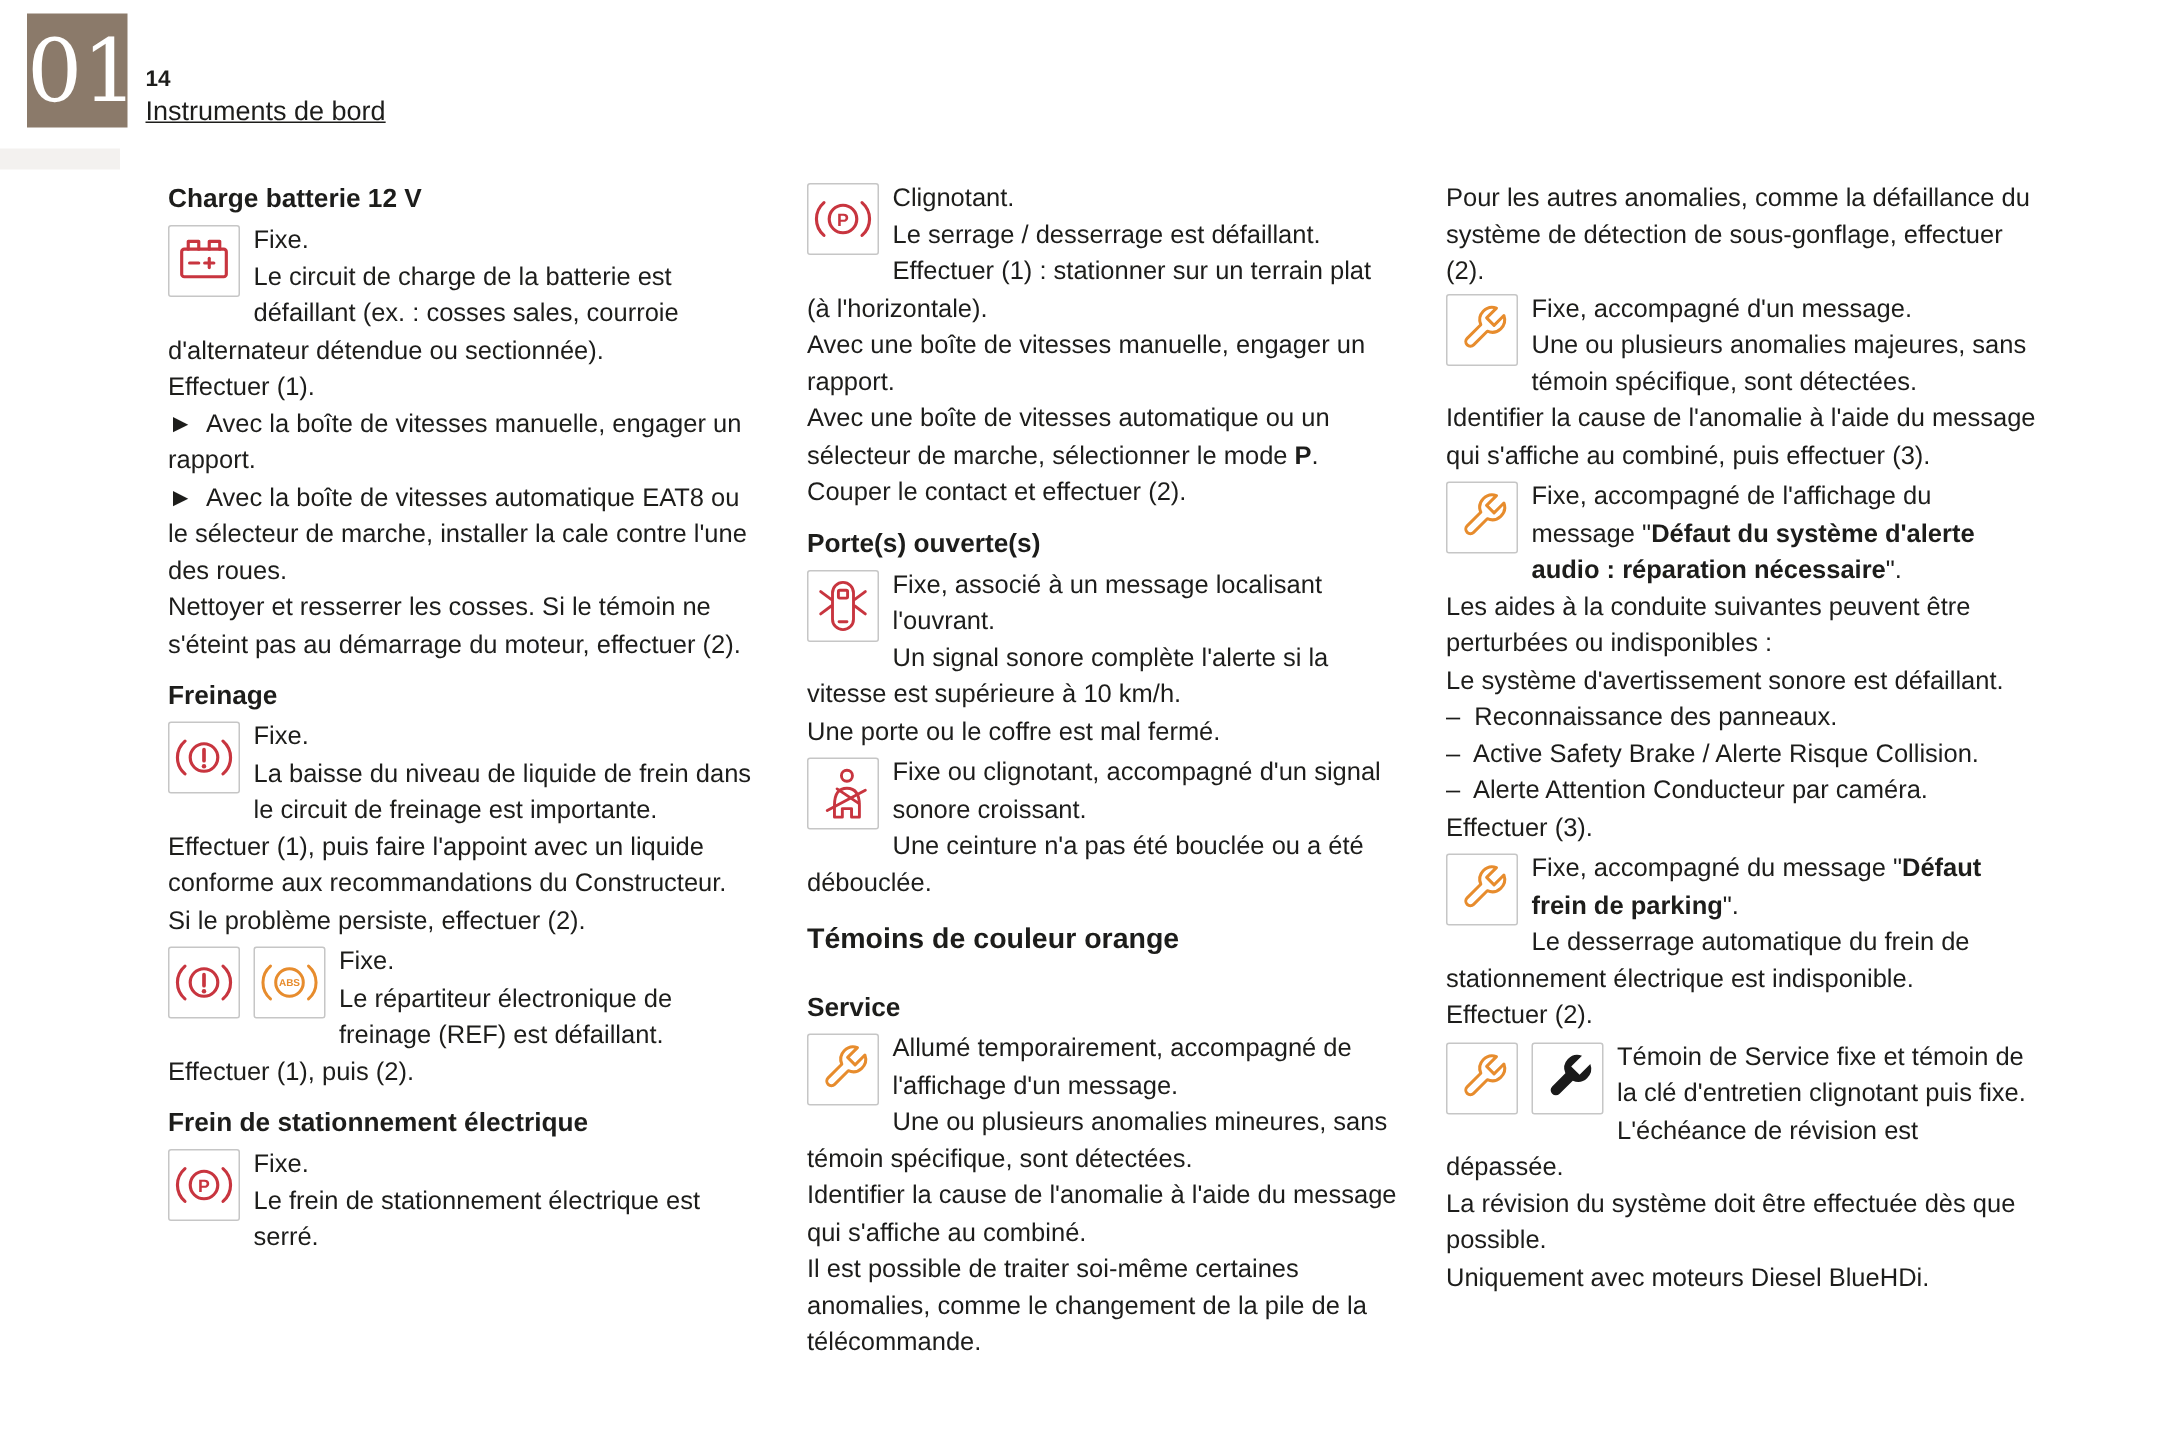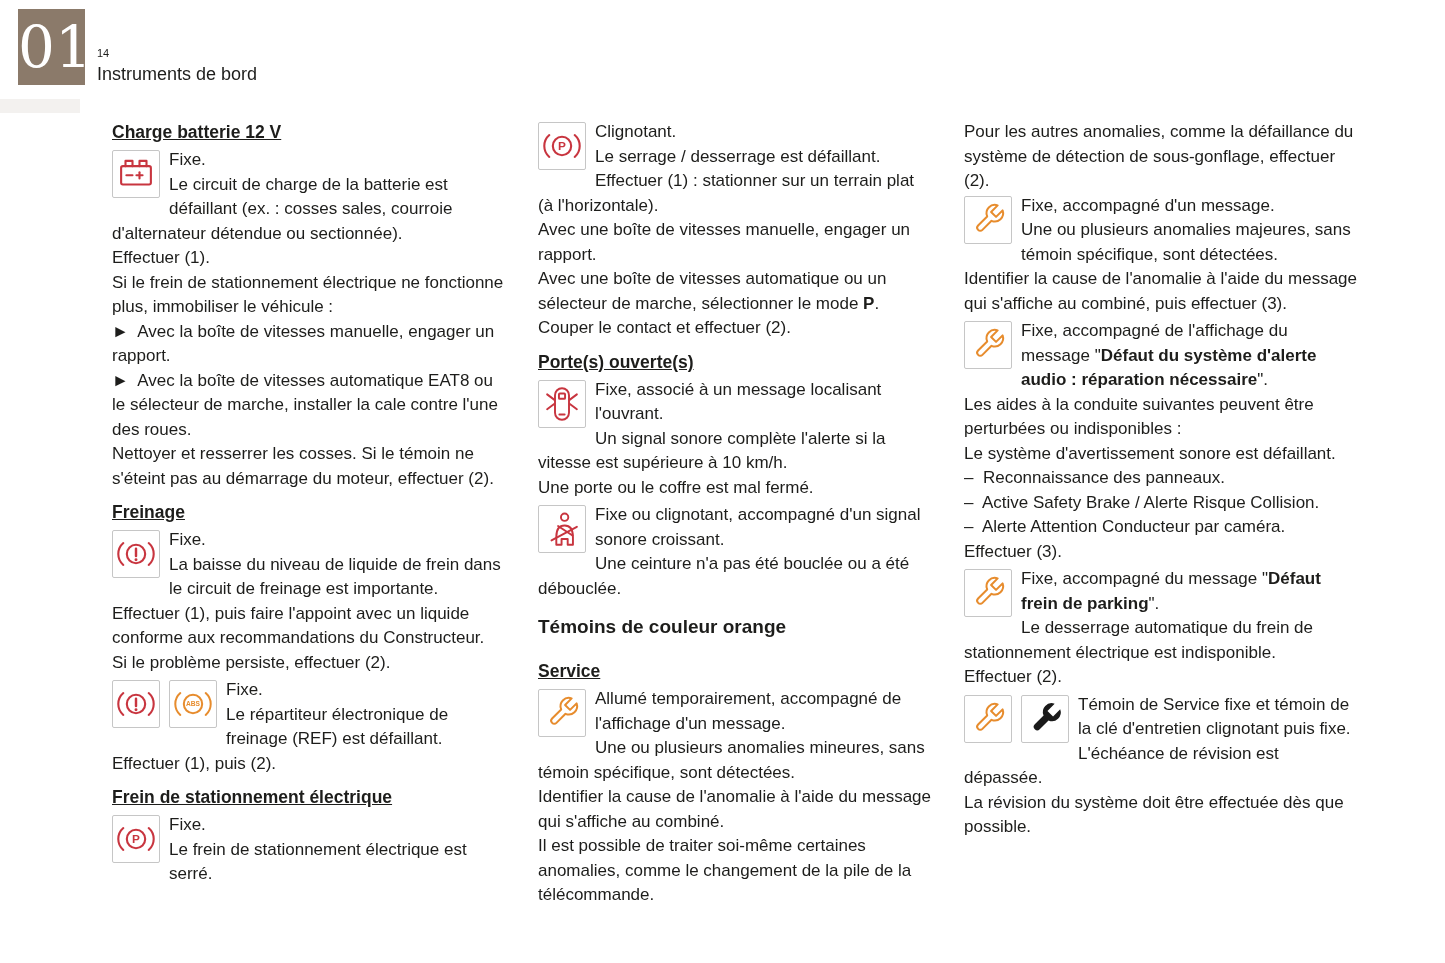--- a/index.html
+++ b/index.html
@@ -8,27 +8,27 @@
     font-family:"Liberation Sans",sans-serif;color:#1d1d1b;
     font-size:17px;line-height:24.5px;overflow:hidden;
   }
   .chapter-box{
     position:absolute;left:18px;top:9px;width:67px;height:76px;
     background:#8b7a6a;color:#ffffff;
     font-family:"DejaVu Serif","Liberation Serif",serif;
     font-size:58px;line-height:76px;text-align:left;font-weight:400;
   }
   .tab-shadow{position:absolute;left:0;top:99px;width:80px;height:14px;background:#f3f1ef;}
-  .page-num{position:absolute;left:97px;top:44px;font-size:11px;font-weight:normal;line-height:18px;}
-  .page-title{position:absolute;left:97px;top:63px;font-size:18px;line-height:22px;}
+  .page-num{position:absolute;left:97px;top:44px;font-size:15px;font-weight:bold;line-height:18px;}
+  .page-title{position:absolute;left:97px;top:63px;font-size:18px;line-height:22px;text-decoration:underline;}
   .content{position:absolute;left:112px;top:120px;display:flex;}
   .col{width:393px;}
   .col + .col{margin-left:33px;}
   h2.orange-head{font-size:19px;line-height:25px;margin:13px 0 20px;font-weight:bold;}
-  h3{font-size:17.5px;line-height:25px;margin:9px 0 3px;font-weight:bold;text-decoration:underline;}
+  h3{font-size:17.5px;line-height:25px;margin:9px 0 3px;font-weight:bold;}
   .col > :first-child{margin-top:0;}
   p{margin:0;}
   .entry{margin:0 0 3px;}
   .entry::after{content:"";display:block;clear:both;}
   .iconbox{
     float:left;width:48px;height:48px;box-sizing:border-box;
     border:1px solid #c6c6c6;border-radius:2px;background:#fff;
     margin:2px 9px 2px 0;display:flex;align-items:center;justify-content:center;
   }
   .iconbox svg{width:42px;height:42px;display:block;}
@@ -54,21 +54,20 @@
           <path d="M12 15 v-6 h8 v6"></path>
           <path d="M28 15 v-6 h8 v6"></path>
           <path d="M13 25.5 h7"></path>
           <path d="M28 22 v7"></path>
             <path d="M24.5 25.5 h7"></path>
         </svg>
       </span>
       <p>Fixe.</p>
       <p>Le circuit de charge de la batterie est défaillant (ex. : cosses sales, courroie d'alternateur détendue ou sectionnée).</p>
       <p>Effectuer (1).</p>
-      <p>Si le frein de stationnement électrique ne fonctionne plus, immobiliser le véhicule :</p>
       <p>►&nbsp; Avec la boîte de vitesses manuelle, engager un rapport.</p>
       <p>►&nbsp; Avec la boîte de vitesses automatique EAT8 ou le sélecteur de marche, installer la cale contre l'une des roues.</p>
       <p>Nettoyer et resserrer les cosses. Si le témoin ne s'éteint pas au démarrage du moteur, effectuer (2).</p>
     </div>
 
     <h3>Freinage</h3>
     <div class="entry">
       <span class="iconbox">
         <svg viewBox="0 0 48 48" fill="none" stroke="#c8353f" stroke-width="2.4" stroke-linecap="round">
           <circle cx="24" cy="24" r="10.5"></circle>
@@ -236,16 +235,17 @@
         </svg>
       </span>
       <span class="iconbox">
         <svg viewBox="0 0 48 48">
           <path transform="rotate(45 24 24)" fill="#1a1a1a" stroke="none" d="M19.5 3.9 L19.5 15.5 L28.5 15.5 L28.5 3.9 A10 10 0 0 1 28 22.3 L28 36.5 A4 4 0 0 1 20 36.5 L20 22.3 A10 10 0 0 1 19.5 3.9 Z"></path>
         </svg>
       </span>
       <p>Témoin de Service fixe et témoin de la clé d'entretien clignotant puis fixe.</p>
       <p>L'échéance de révision est dépassée.</p>
       <p>La révision du système doit être effectuée dès que possible.</p>
+      <p>Uniquement avec moteurs Diesel BlueHDi.</p>
     </div>
   </div>
 
 </div>
 
 </body></html>

